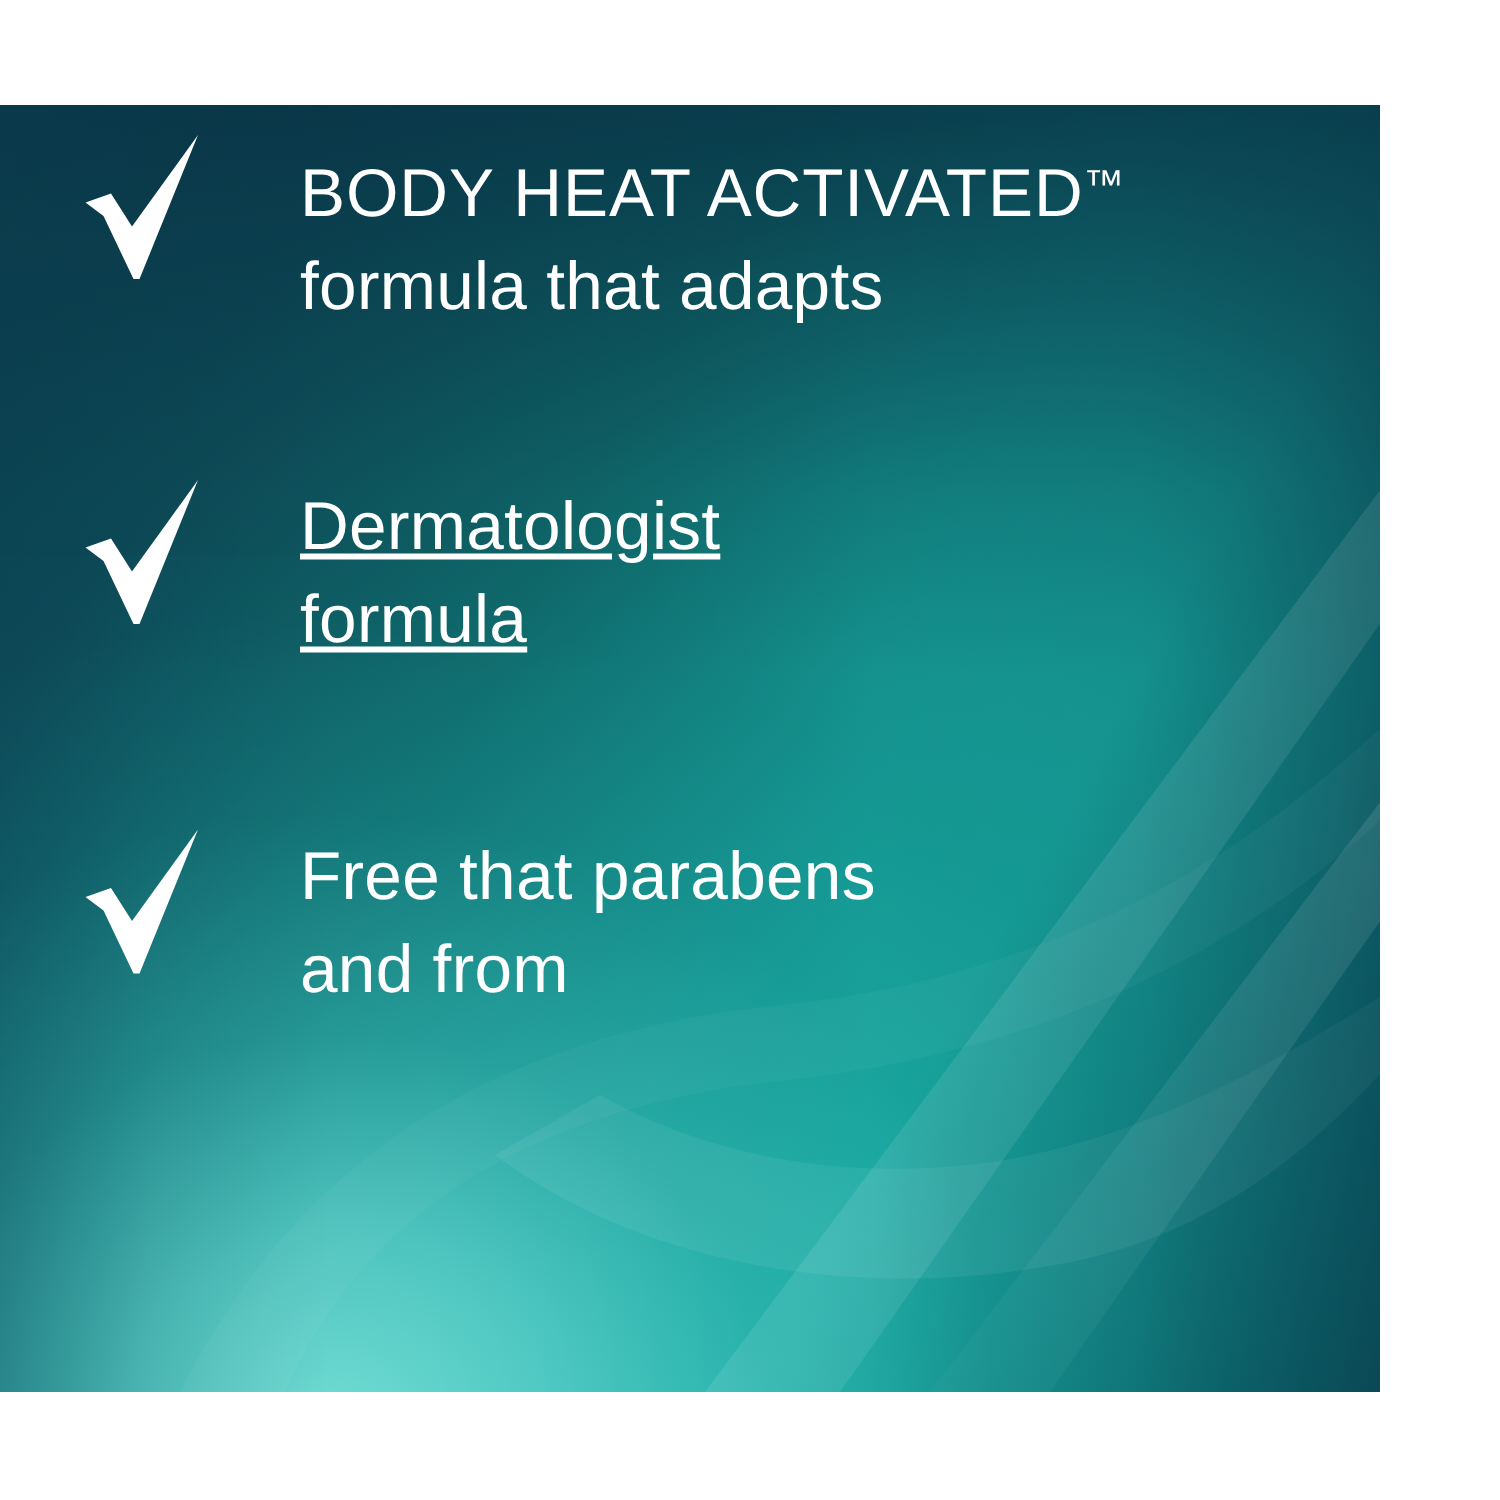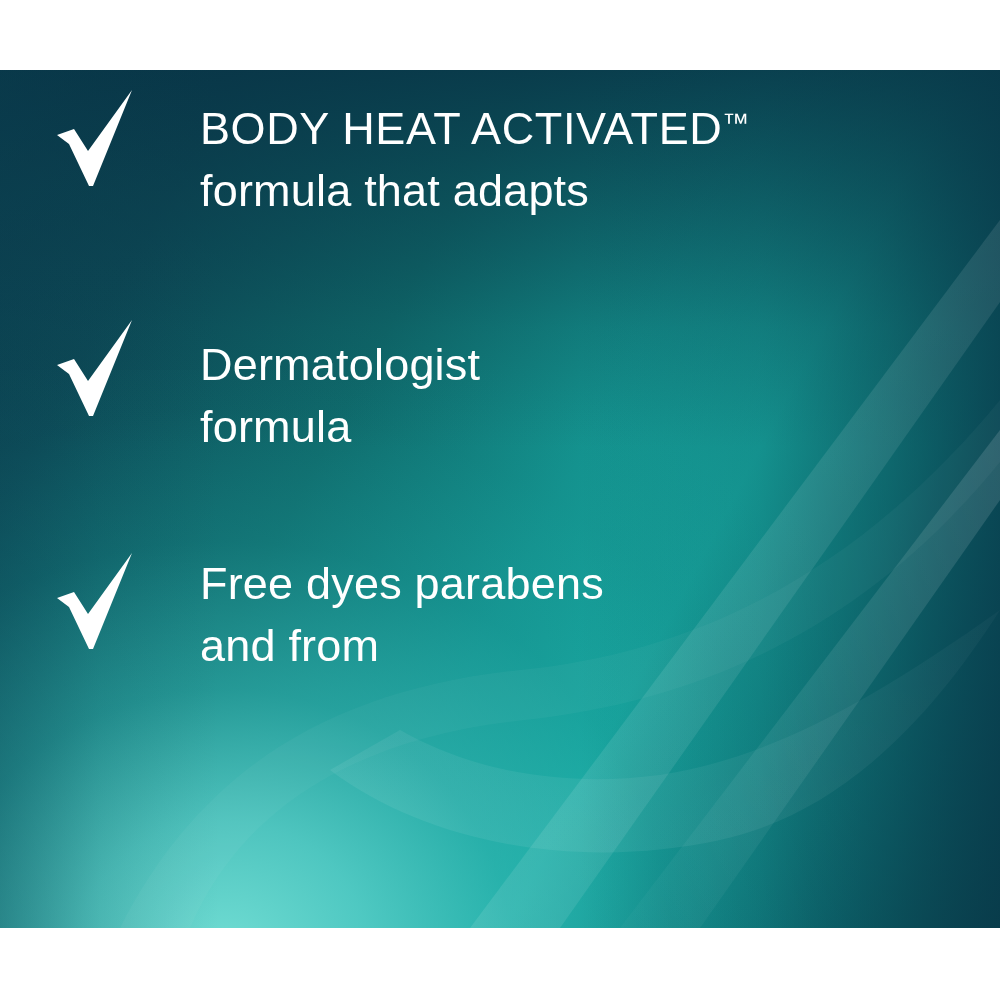--- a/index.html
+++ b/index.html
@@ -9,21 +9,21 @@
   }
   body {
     width: 1000px;
     height: 1000px;
     font-family: "Liberation Sans", sans-serif;
     overflow: hidden;
   }
 
   #stage {
     position: relative;
-    width: 1000px;
+    width: 920px;
     height: 1000px;
     background: #ffffff;
     overflow: hidden;
   }
 
   
   #panel {
     position: absolute;
     left: 0;
     top: 70px;
@@ -191,23 +191,23 @@
     <svg viewBox="0 0 78 100" aria-hidden="true">
       <path d="M 76 2 L 37 98 L 33 98 L 13 56 L 1 47 L 18 41 L 32 63 Z" fill="#ffffff"></path>
     </svg>
   </div>
 
   <div class="bullet-text" style="top:92px;">
     <span class="ln caps"><span>BODY HEAT ACTIVATED</span><span class="tm">™</span></span>
     <span class="ln">formula that adapts</span>
   </div>
 
-  <div class="bullet-text" style="top:334px;">
+  <div class="bullet-text" style="top:320px;text-decoration:underline;">
     <span class="ln">Dermatologist</span>
     <span class="ln">formula</span>
   </div>
 
   <div class="bullet-text" style="top:553px;">
-    <span class="ln">Free dyes parabens</span>
+    <span class="ln">Free that parabens</span>
     <span class="ln">and from</span>
   </div>
 
 </div>
 
 </body></html>

